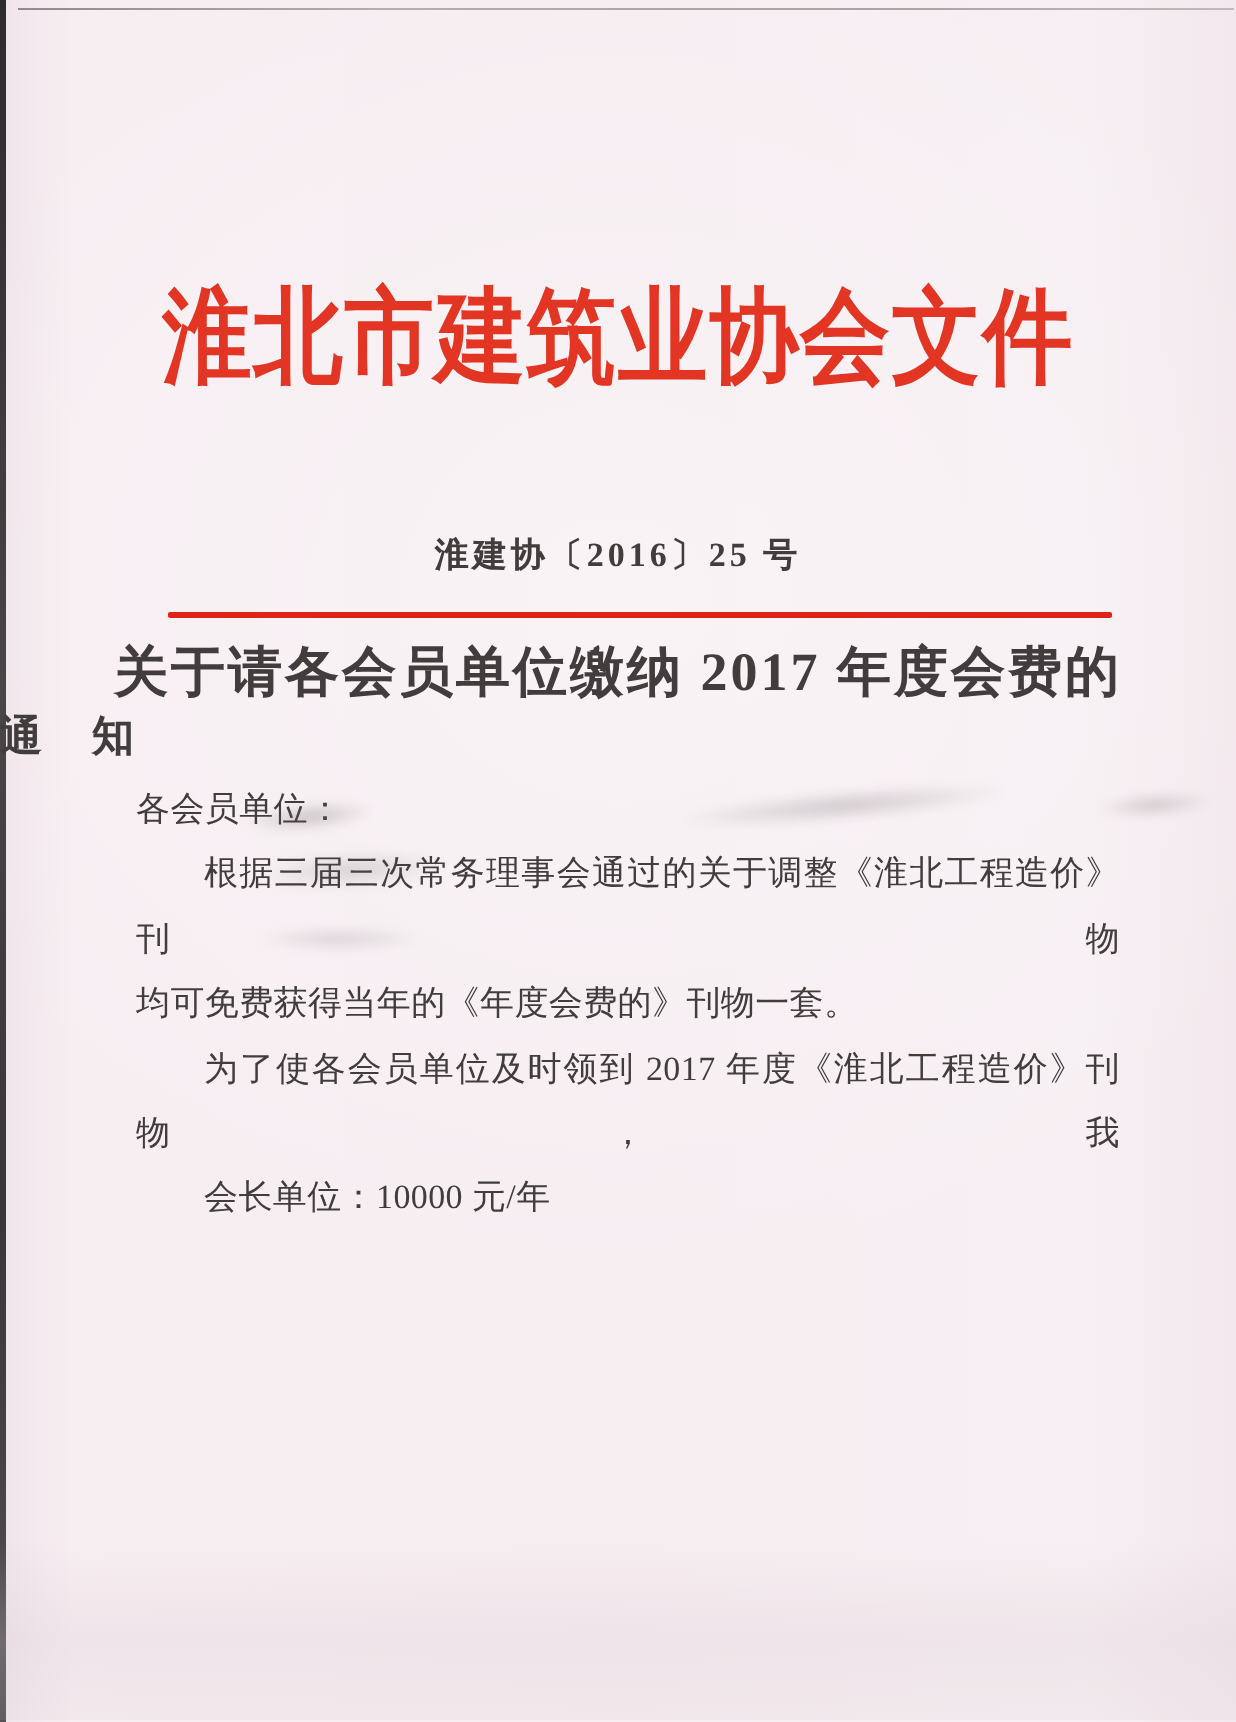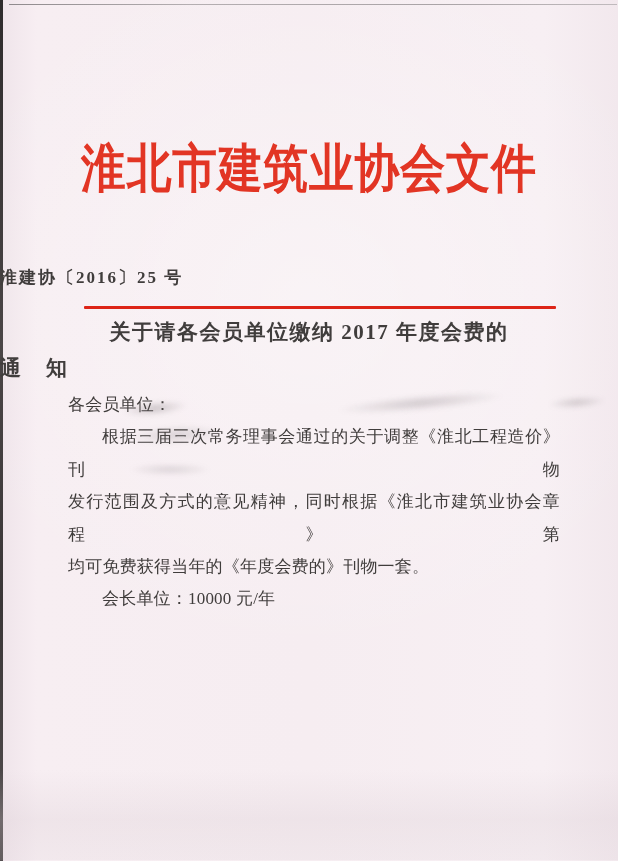--- a/index.html
+++ b/index.html
@@ -47,31 +47,32 @@
     position:absolute;top:134px;left:0;right:0;
     text-align:center;
     font-size:52px;font-weight:bold;
     letter-spacing:1px;
     white-space:nowrap;
     transform:scaleX(0.86);
     transform-origin:50% 50%;
   }
   .doc-number{
     position:absolute;top:266px;left:0;right:0;
+    text-align:center;
     font-size:17px;font-weight:bold;
     letter-spacing:2px;
   }
   .red-rule{
     position:absolute;top:306px;left:84px;width:472px;height:3px;
     border-radius:1px;
   }
   .subject-1{
     position:absolute;top:318px;left:0;right:0;
     text-align:center;
-    font-size:21px;font-weight:bold;
+    font-size:27px;font-weight:bold;
     letter-spacing:1.5px;
   }
   .subject-2{
     position:absolute;top:354px;left:0;right:0;
     font-size:21px;font-weight:bold;
     letter-spacing:2px;
   }
 
   
   .body-text{
@@ -106,23 +107,23 @@
 
   <div class="red-rule" style="background: rgb(221, 36, 23);"></div>
 
   <div class="subject-1" style="color: rgb(64, 61, 60);">关于请各会员单位缴纳 2017 年度会费的</div>
   <div class="subject-2" style="color: rgb(64, 61, 60);">通　知</div>
 
   <div class="body-text" style="color: rgb(64, 61, 60);">
     <p>各会员单位：</p>
 
     <p class="indent stretch">根据三届三次常务理事会通过的关于调整《淮北工程造价》刊物</p>
-    <p class="stretch">发行范围及方式的意见精神，同时根据《淮北市建筑业协会章程》第</p>
     <p>均可免费获得当年的《年度会费的》刊物一套。</p>
 
+    <p class="indent stretch">为了使各会员单位及时领到 2017 年度《淮北工程造价》刊物，我</p>
 
 
     <p class="indent">会长单位：10000 元/年</p>
 
   </div>
 
   <div class="smudge smudge-1"></div>
   <div class="smudge smudge-2"></div>
   <div class="smudge smudge-3"></div>
   <div class="smudge smudge-4"></div>

